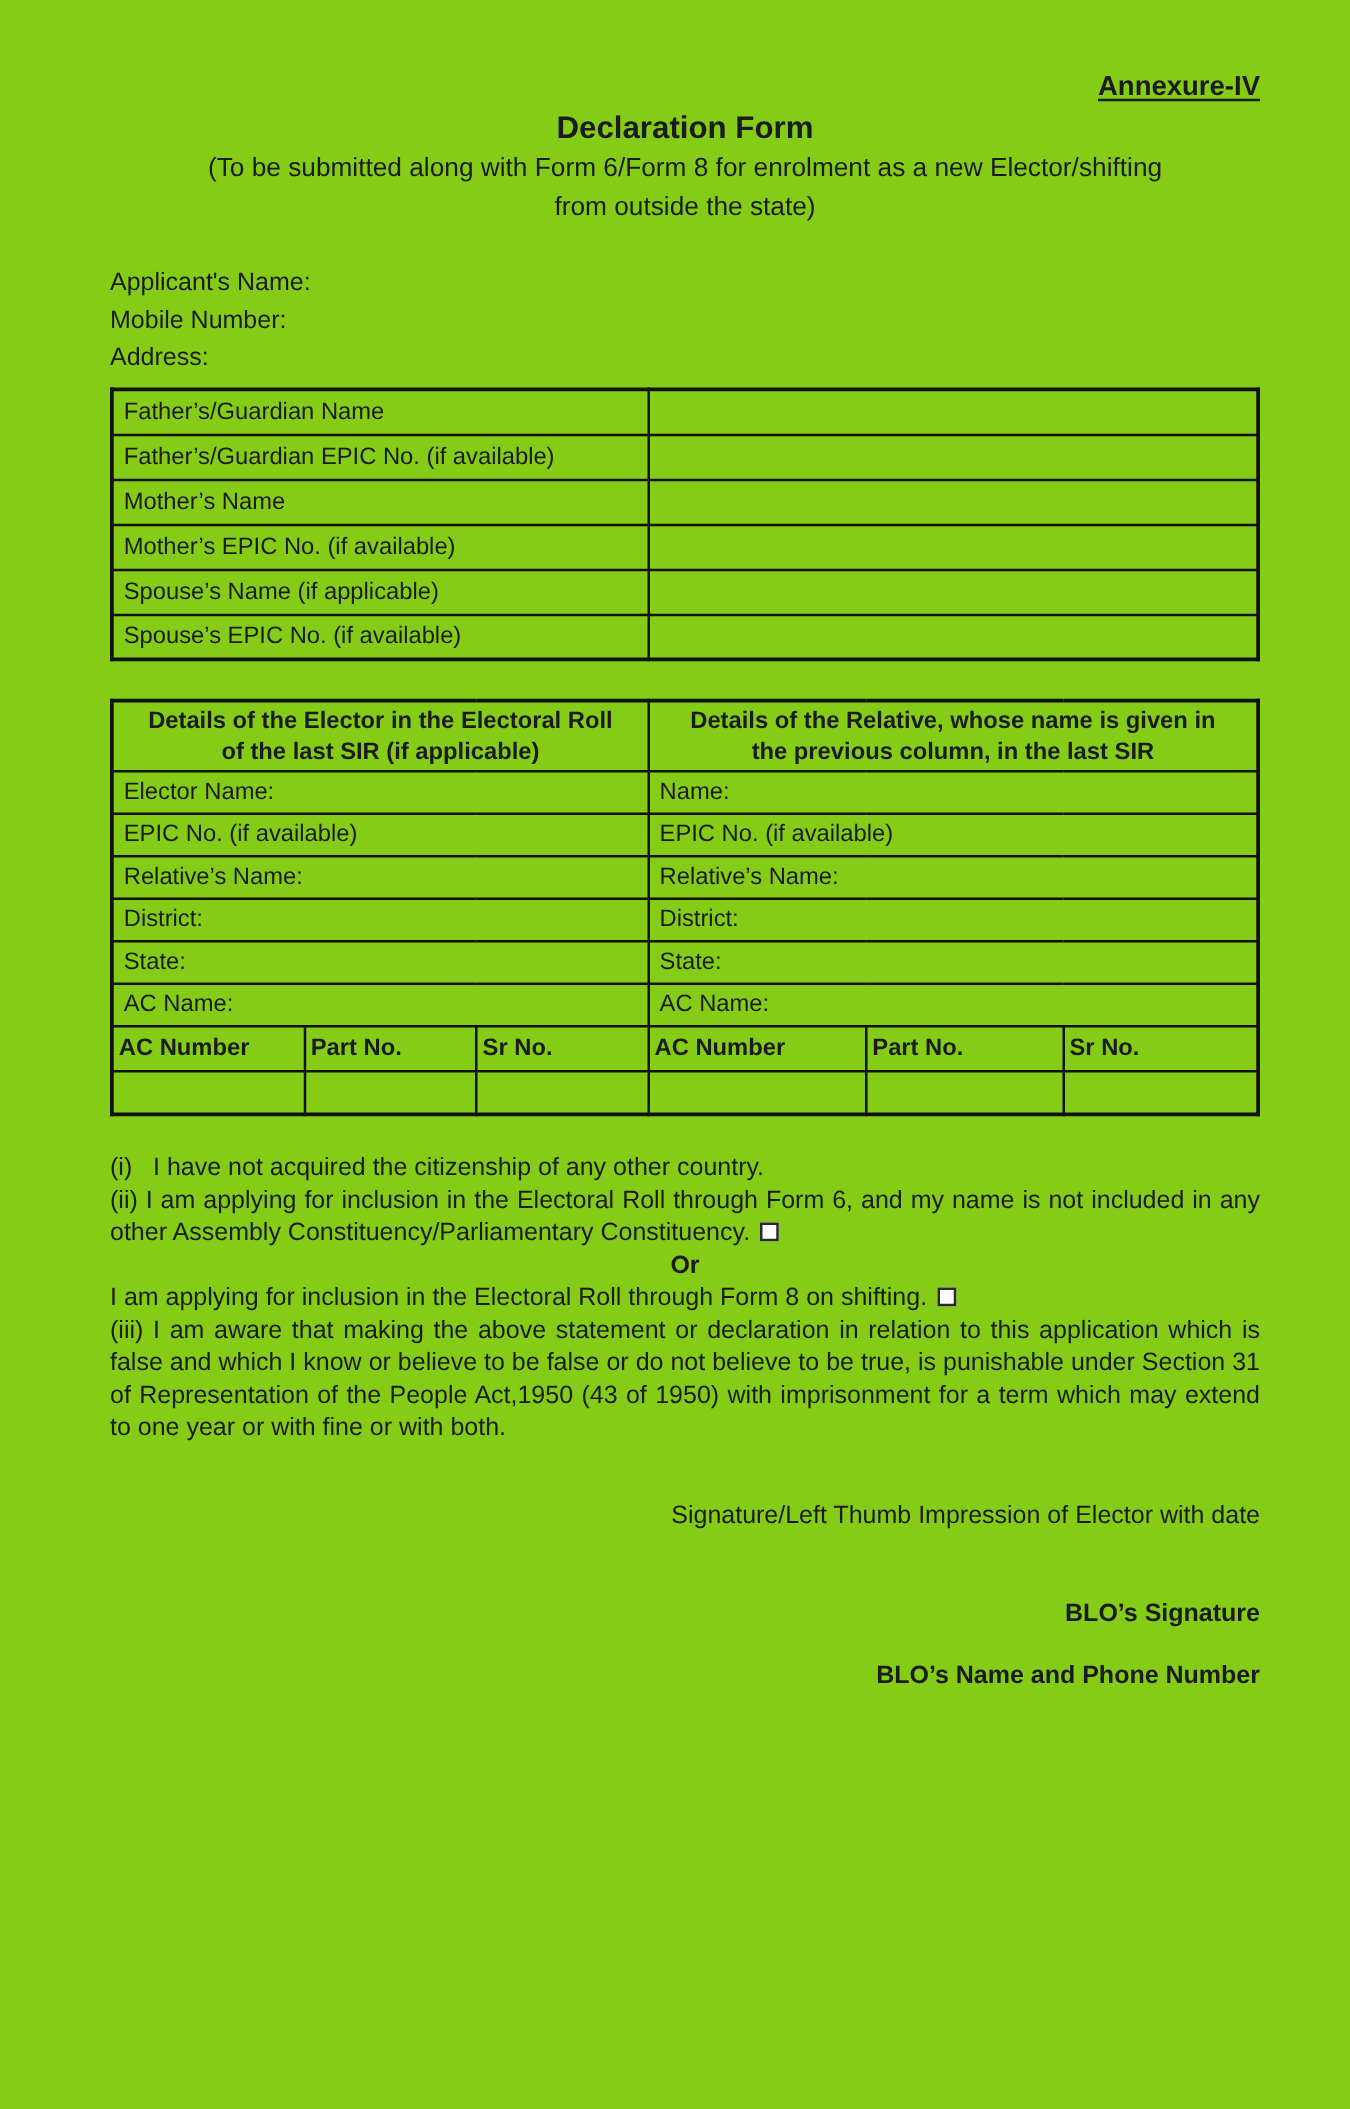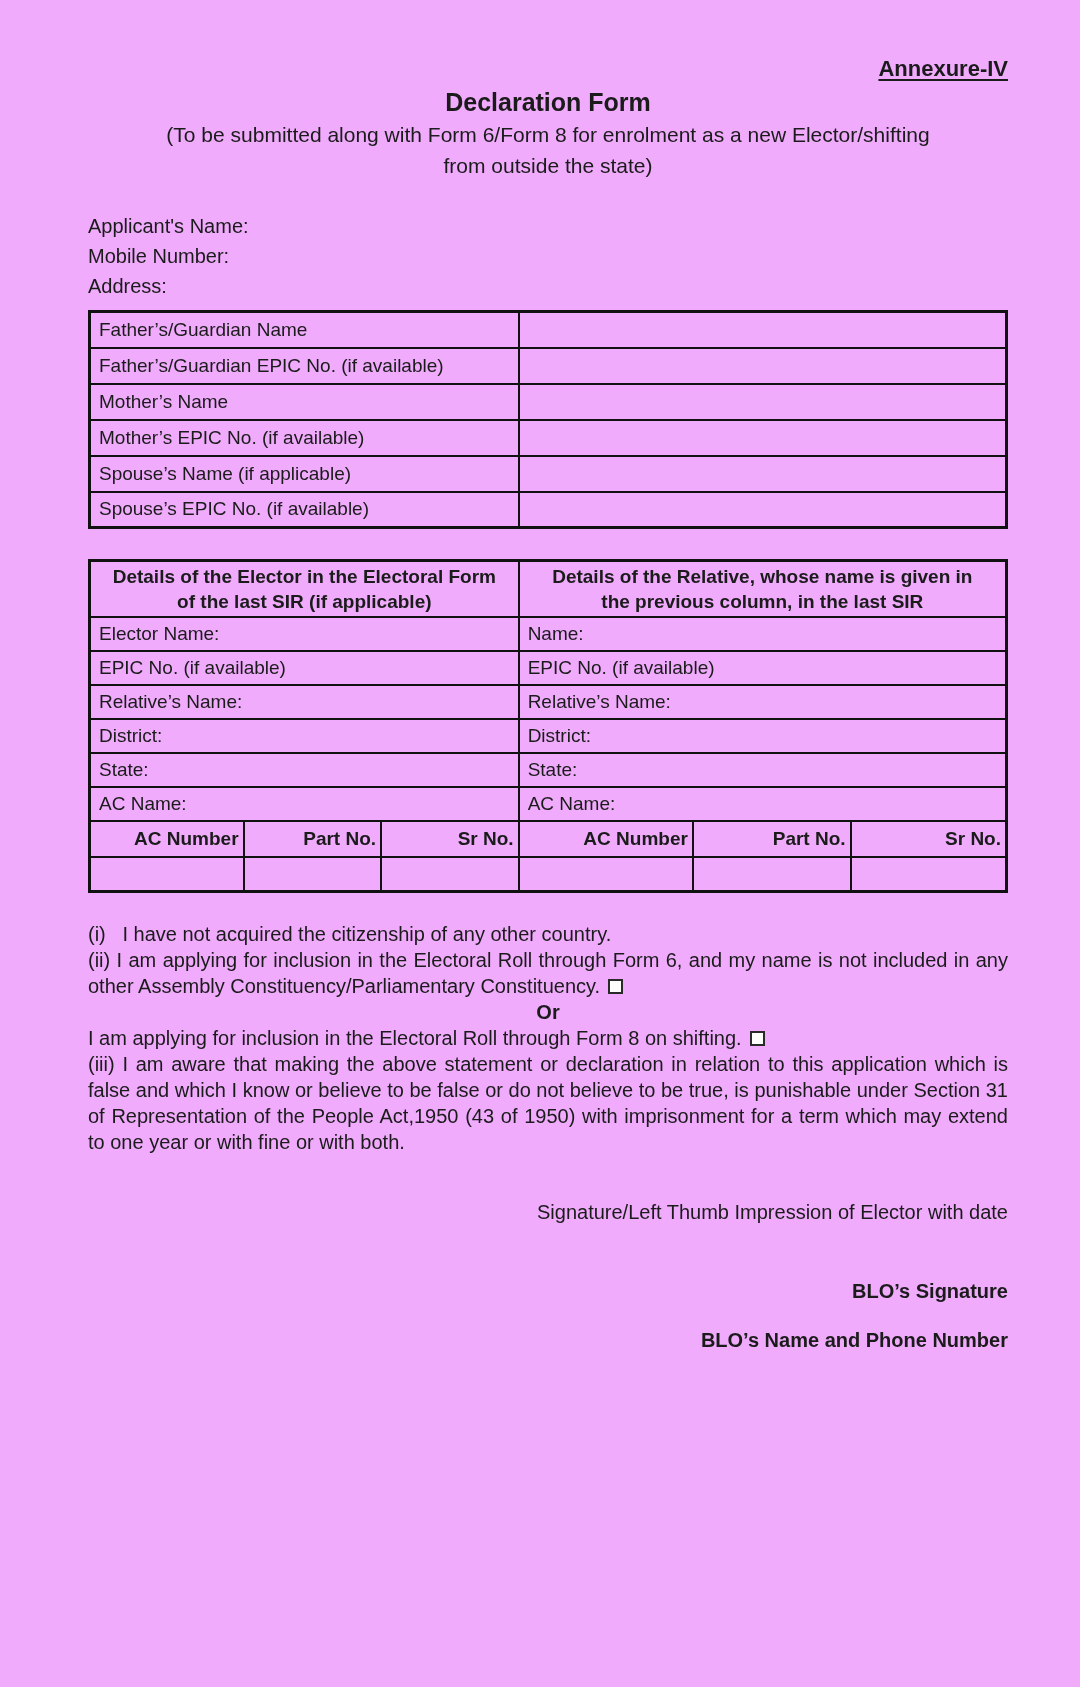--- a/index.html
+++ b/index.html
@@ -3,21 +3,21 @@
 <meta charset="utf-8">
 <style>
   * { box-sizing: border-box; margin: 0; padding: 0; }
   html, body { background: #e8e8e8; }
   body { margin: 0; }
   .page {
     position: relative;
     width: 1080px;
     height: 1687px;
     margin: 0 auto;
-    background: #f0abfc;
+    background: #84cc16;
     color: #1b1b1b;
     font-family: "Liberation Sans", "DejaVu Sans", sans-serif;
     overflow: hidden;
   }
   .inner { padding: 56px 72px 0 88px; }
 
   .annexure {
     text-align: right;
     font-size: 22px;
     font-weight: bold;
@@ -47,21 +47,21 @@
   .family-table { margin-top: 9px; }
   .family-table td { height: 36px; font-size: 19px; padding: 2px 8px; vertical-align: middle; }
 
   .sir-table { margin-top: 30px; }
   .sir-table td { font-size: 19px; vertical-align: middle; }
   .sir-table .hdr td {
     height: 54px; font-weight: bold; text-align: center;
     line-height: 25px; padding: 2px 20px;
   }
   .sir-table .lbl td { height: 34px; padding: 2px 8px; }
-  .sir-table .achdr td { height: 36px; font-weight: bold; text-align: right; padding: 0 4px; }
+  .sir-table .achdr td { height: 36px; font-weight: bold; text-align: left; padding: 0 4px; }
   .sir-table .blank td { height: 34px; }
 
   .decl { margin-top: 28px; font-size: 20px; line-height: 26px; }
   .decl p { margin: 0; }
   .justify { text-align: justify; }
   .pre { white-space: pre-wrap; }
   .or-line { text-align: center; font-weight: bold; }
   .checkbox {
     display: inline-block;
     width: 15px; height: 15px;
@@ -140,21 +140,21 @@
       <colgroup>
         <col style="width:16.8%">
           <col style="width:15%">
           <col style="width:15%">
         <col style="width:19%">
           <col style="width:17.2%">
           <col style="width:17%">
       </colgroup>
       <tbody>
         <tr class="hdr">
-          <td colspan="3">Details of the Elector in the Electoral Form of the last SIR (if applicable)</td>
+          <td colspan="3">Details of the Elector in the Electoral Roll of the last SIR (if applicable)</td>
           <td colspan="3">Details of the Relative, whose name is given in the previous column, in the last SIR</td>
         </tr>
         <tr class="lbl">
           <td colspan="3">Elector Name:</td>
           <td colspan="3">Name:</td>
         </tr>
         <tr class="lbl">
           <td colspan="3">EPIC No. (if available)</td>
           <td colspan="3">EPIC No. (if available)</td>
         </tr>

